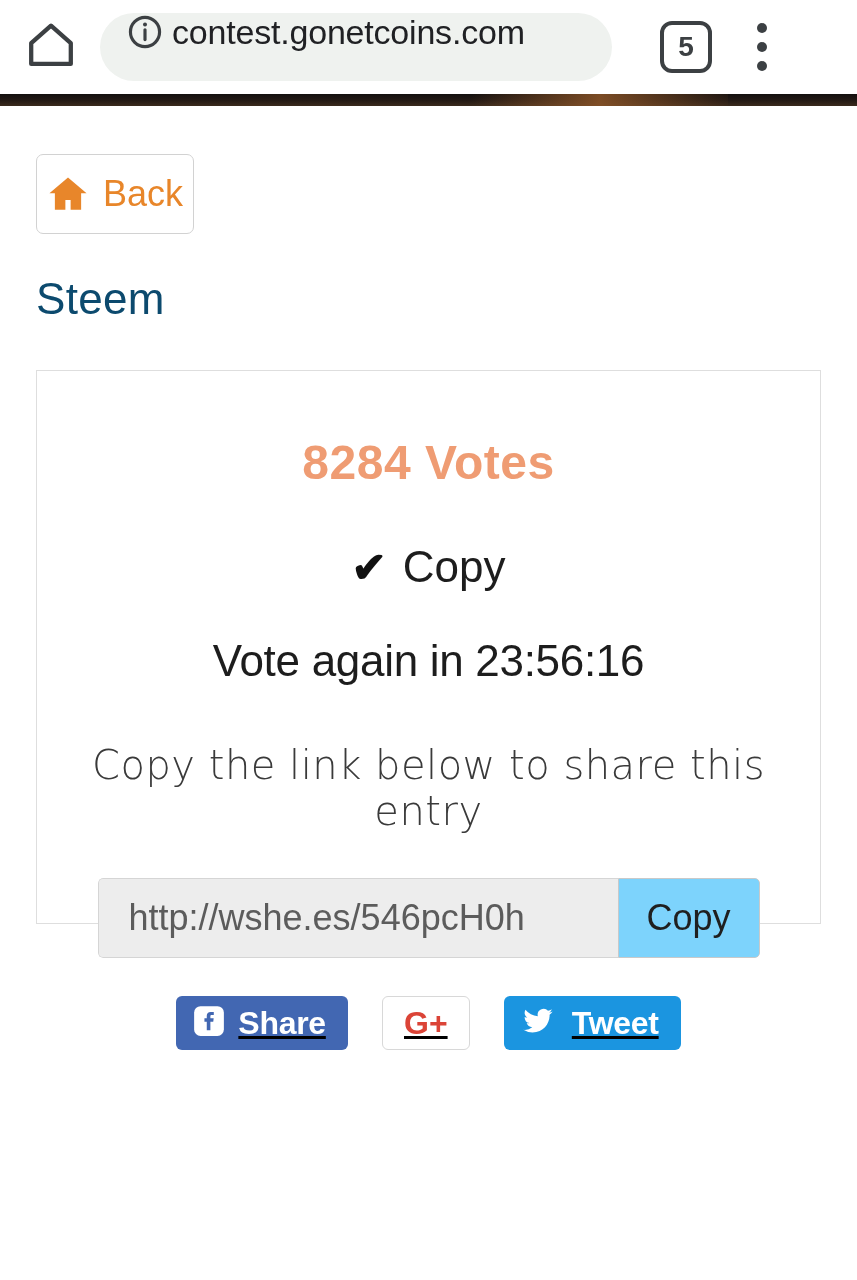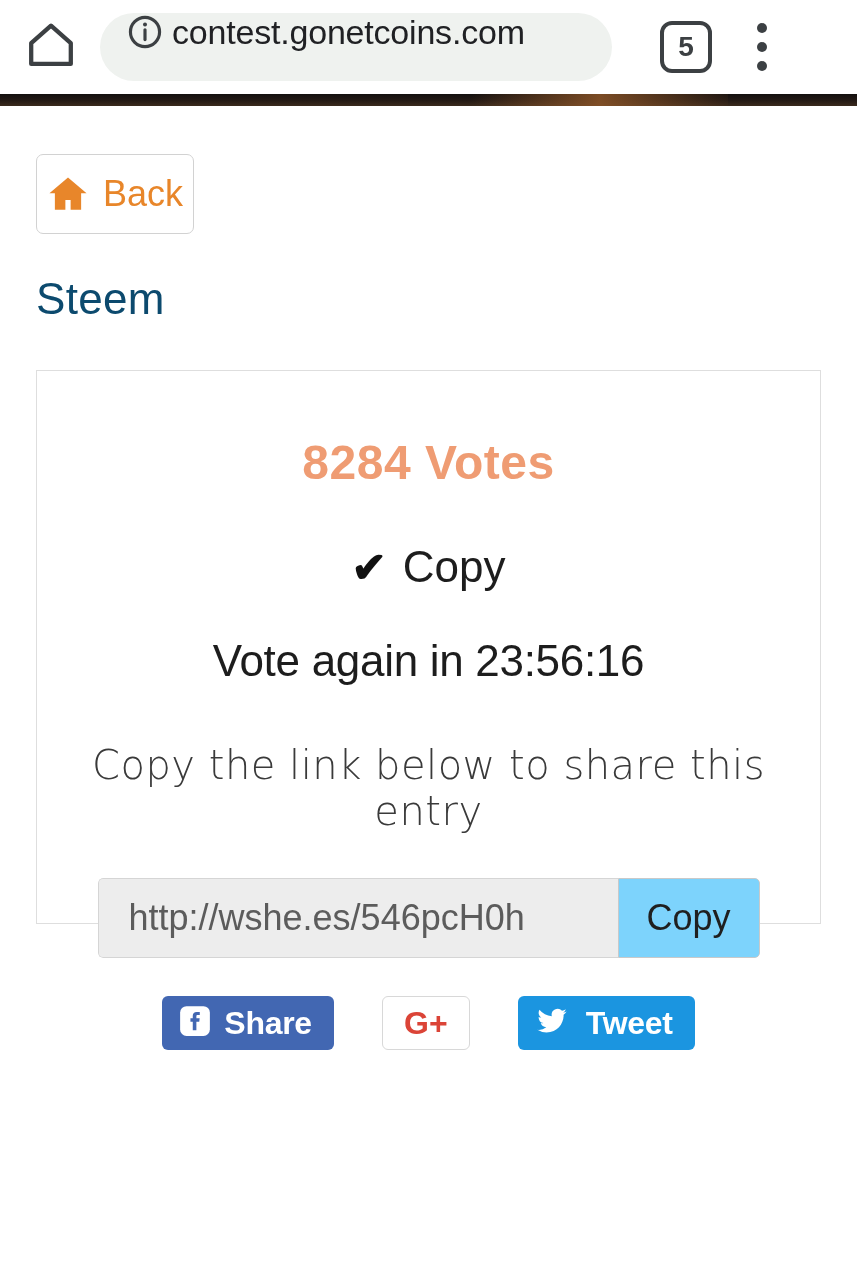--- a/index.html
+++ b/index.html
@@ -269,21 +269,22 @@
     font-family: "Liberation Sans", sans-serif;
     cursor: pointer;
     box-sizing: border-box;
   }
 
   .social-row {
     margin-top: 38px;
     display: flex;
     align-items: center;
     justify-content: center;
-    gap: 48px;
+    gap: 34px;
+    text-decoration: underline;
   }
   .sbtn {
     display: flex;
     align-items: center;
     justify-content: center;
     border-radius: 6px;
     box-sizing: border-box;
     cursor: pointer;
   }
   .fb-btn {

